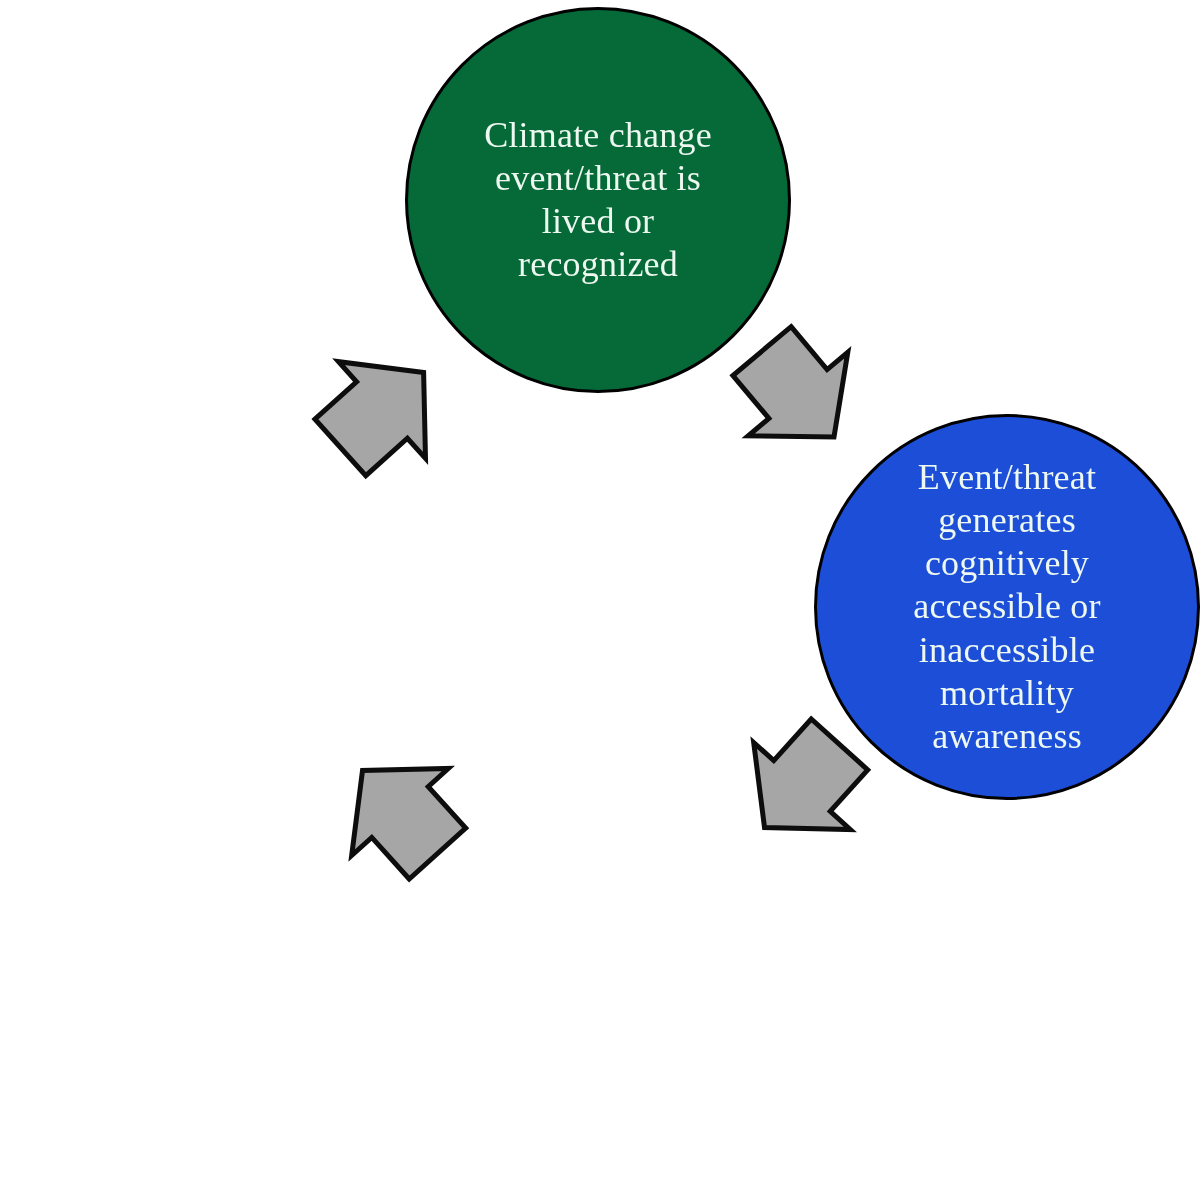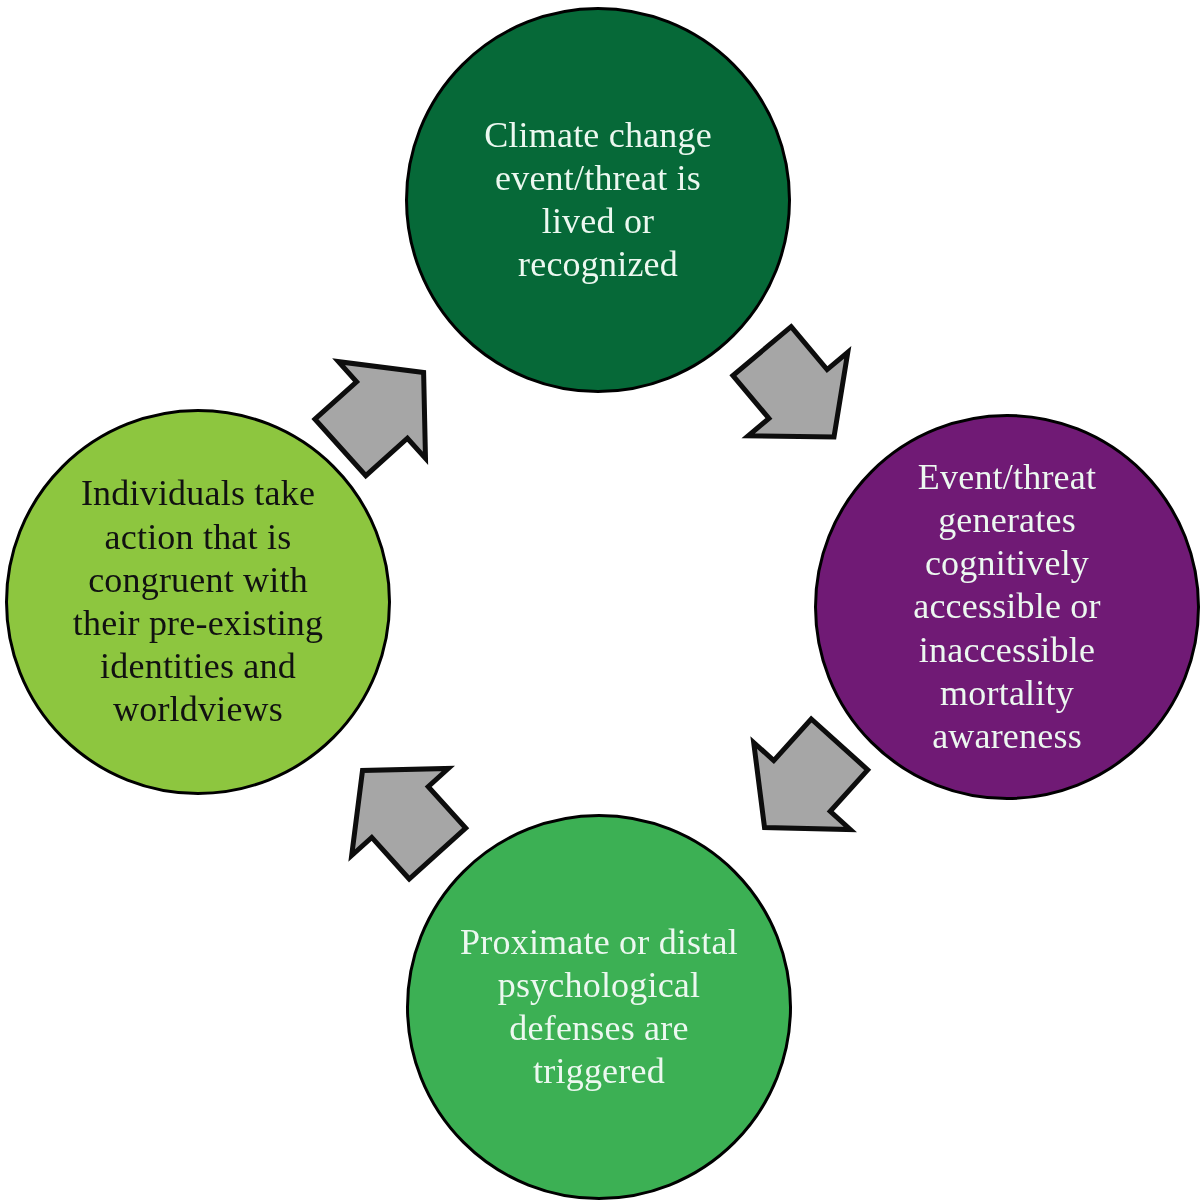--- a/index.html
+++ b/index.html
@@ -60,39 +60,25 @@
     <polygon points="-56,-38 0,-38 0,-65 56,0 0,65 0,38 -56,38" transform="translate(382,410) rotate(318)" stroke-width="5" fill="#a6a6a6" stroke="#0d0d0d"></polygon>
   </svg>
 
   <div class="node node-top" style="background: rgb(6, 105, 56); color: rgb(236, 248, 240);">
     <span class="node-label">Climate change
 event/threat is
 lived or
 recognized</span>
   </div>
 
-  <div class="node node-right" style="background: #701a75; color: rgb(236, 248, 240);">
+  <div class="node node-right" style="background: #1d4ed8; color: rgb(236, 248, 240);">
     <span class="node-label">Event/threat
 generates
 cognitively
 accessible or
 inaccessible
 mortality
 awareness</span>
   </div>
 
-  <div class="node node-bottom" style="background: rgb(60, 176, 84); color: rgb(236, 248, 240);">
-    <span class="node-label">Proximate or distal
-psychological
-defenses are
-triggered</span>
-  </div>
 
-  <div class="node node-left" style="background: rgb(141, 198, 63); color: rgb(17, 17, 17);">
-    <span class="node-label">Individuals take
-action that is
-congruent with
-their pre-existing
-identities and
-worldviews</span>
-  </div>
 
 </div>
 
 </body></html>

